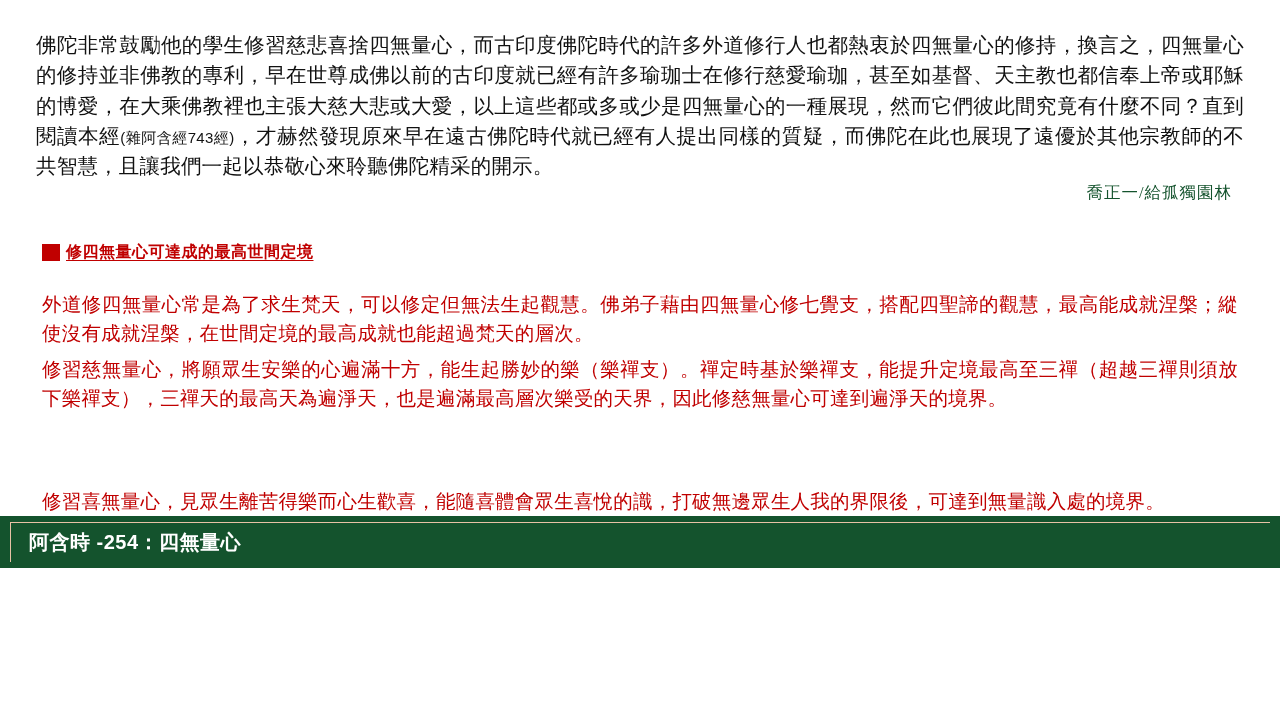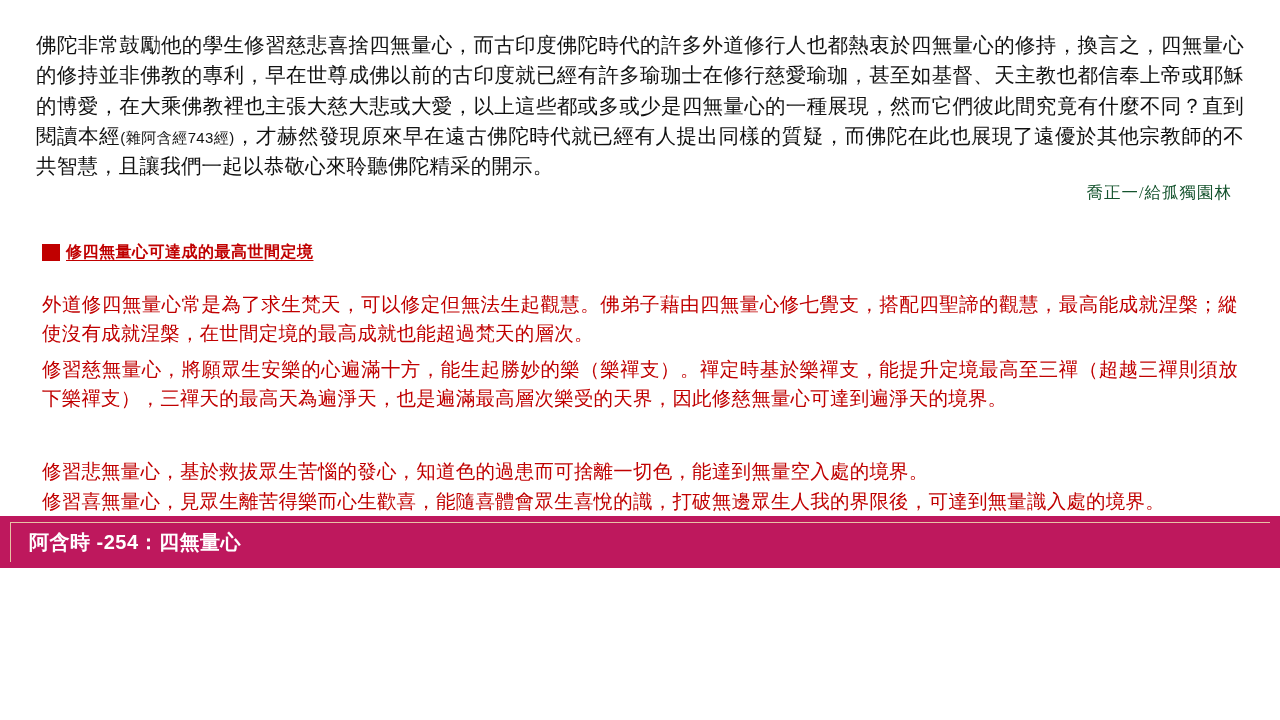--- a/index.html
+++ b/index.html
@@ -87,21 +87,21 @@
     font-size: 15.5px;
     color: #b32317;
     font-family: "Liberation Serif", "DejaVu Serif", serif;
     letter-spacing: 0.3px;
   }
 
   .footer-bar {
     position: absolute;
     left: 0; bottom: 0;
     width: 1280px; height: 52px;
-    background: #be185d;
+    background: #14532d;
   }
   .footer-bar .inner {
     position: absolute;
     left: 10px; top: 6px;
     width: 1260px; height: 40px;
     border: 1px solid #e8c2a5;
     border-right: none;
     border-bottom: none;
     display: flex;
     align-items: center;
@@ -125,21 +125,20 @@
 
   <div class="byline">喬正一/給孤獨園林</div>
 
   <div class="section-head">
     <span class="bullet"></span>
     <span class="head-text">修四無量心可達成的最高世間定境</span>
   </div>
 
   <div class="body-block" id="para-1">外道修四無量心常是為了求生梵天，可以修定但無法生起觀慧。佛弟子藉由四無量心修七覺支，搭配四聖諦的觀慧，最高能成就涅槃；縱使沒有成就涅槃，在世間定境的最高成就也能超過梵天的層次。</div>
   <div class="body-block" id="para-2">修習慈無量心，將願眾生安樂的心遍滿十方，能生起勝妙的樂（樂禪支）。禪定時基於樂禪支，能提升定境最高至三禪（超越三禪則須放下樂禪支），三禪天的最高天為遍淨天，也是遍滿最高層次樂受的天界，因此修慈無量心可達到遍淨天的境界。</div>
-  <div class="body-block" id="para-3">修習悲無量心，基於救拔眾生苦惱的發心，知道色的過患而可捨離一切色，能達到無量空入處的境界。</div>
   <div class="body-block" id="para-4">修習喜無量心，見眾生離苦得樂而心生歡喜，能隨喜體會眾生喜悅的識，打破無邊眾生人我的界限後，可達到無量識入處的境界。</div>
 
   <div class="source">出處：好讀雜阿含經第743經(讓外道的定境相形見絀)</div>
 
   <div class="footer-bar">
     <div class="inner">
       <span class="footer-title">阿含時 -254：四無量心</span>
     </div>
   </div>
 

